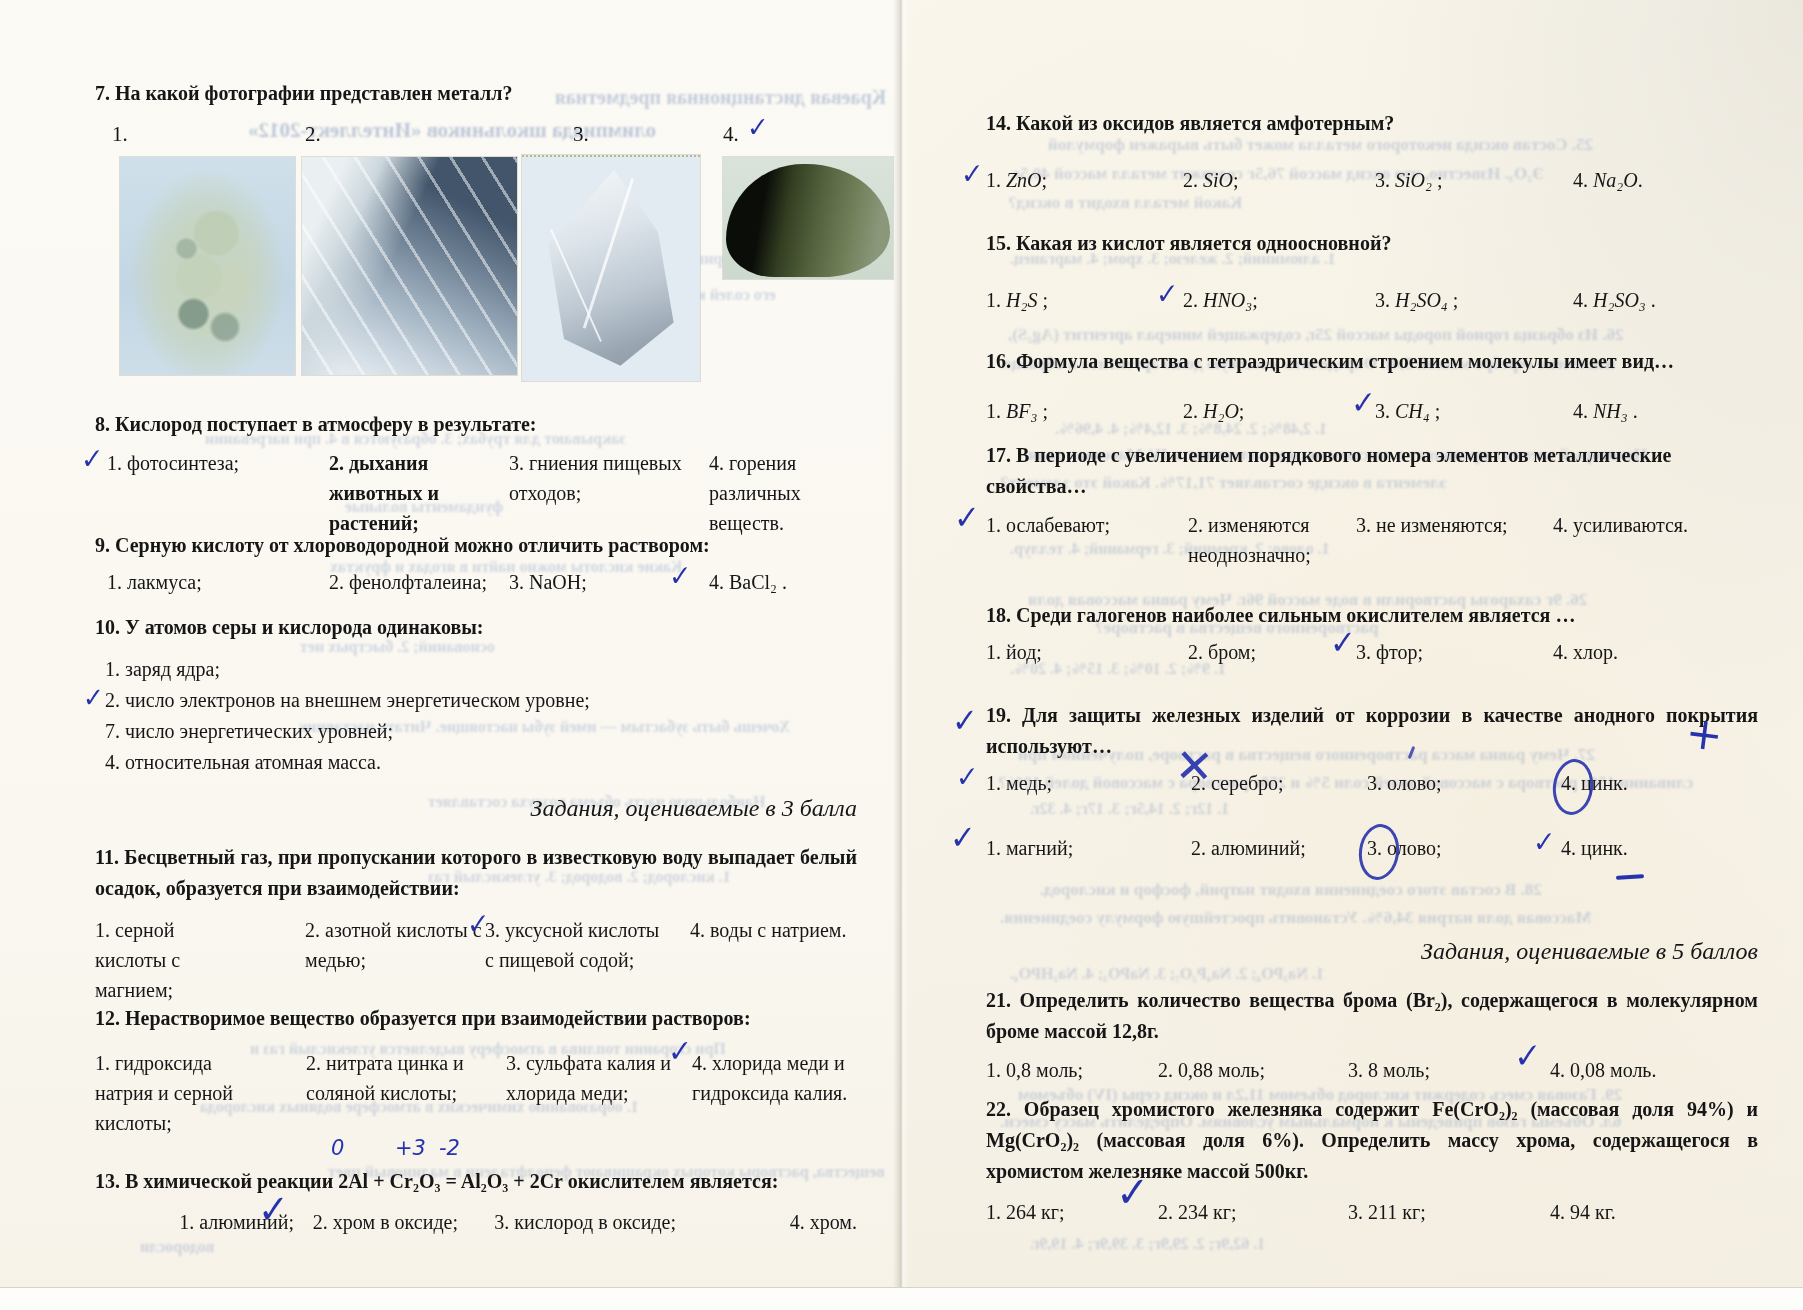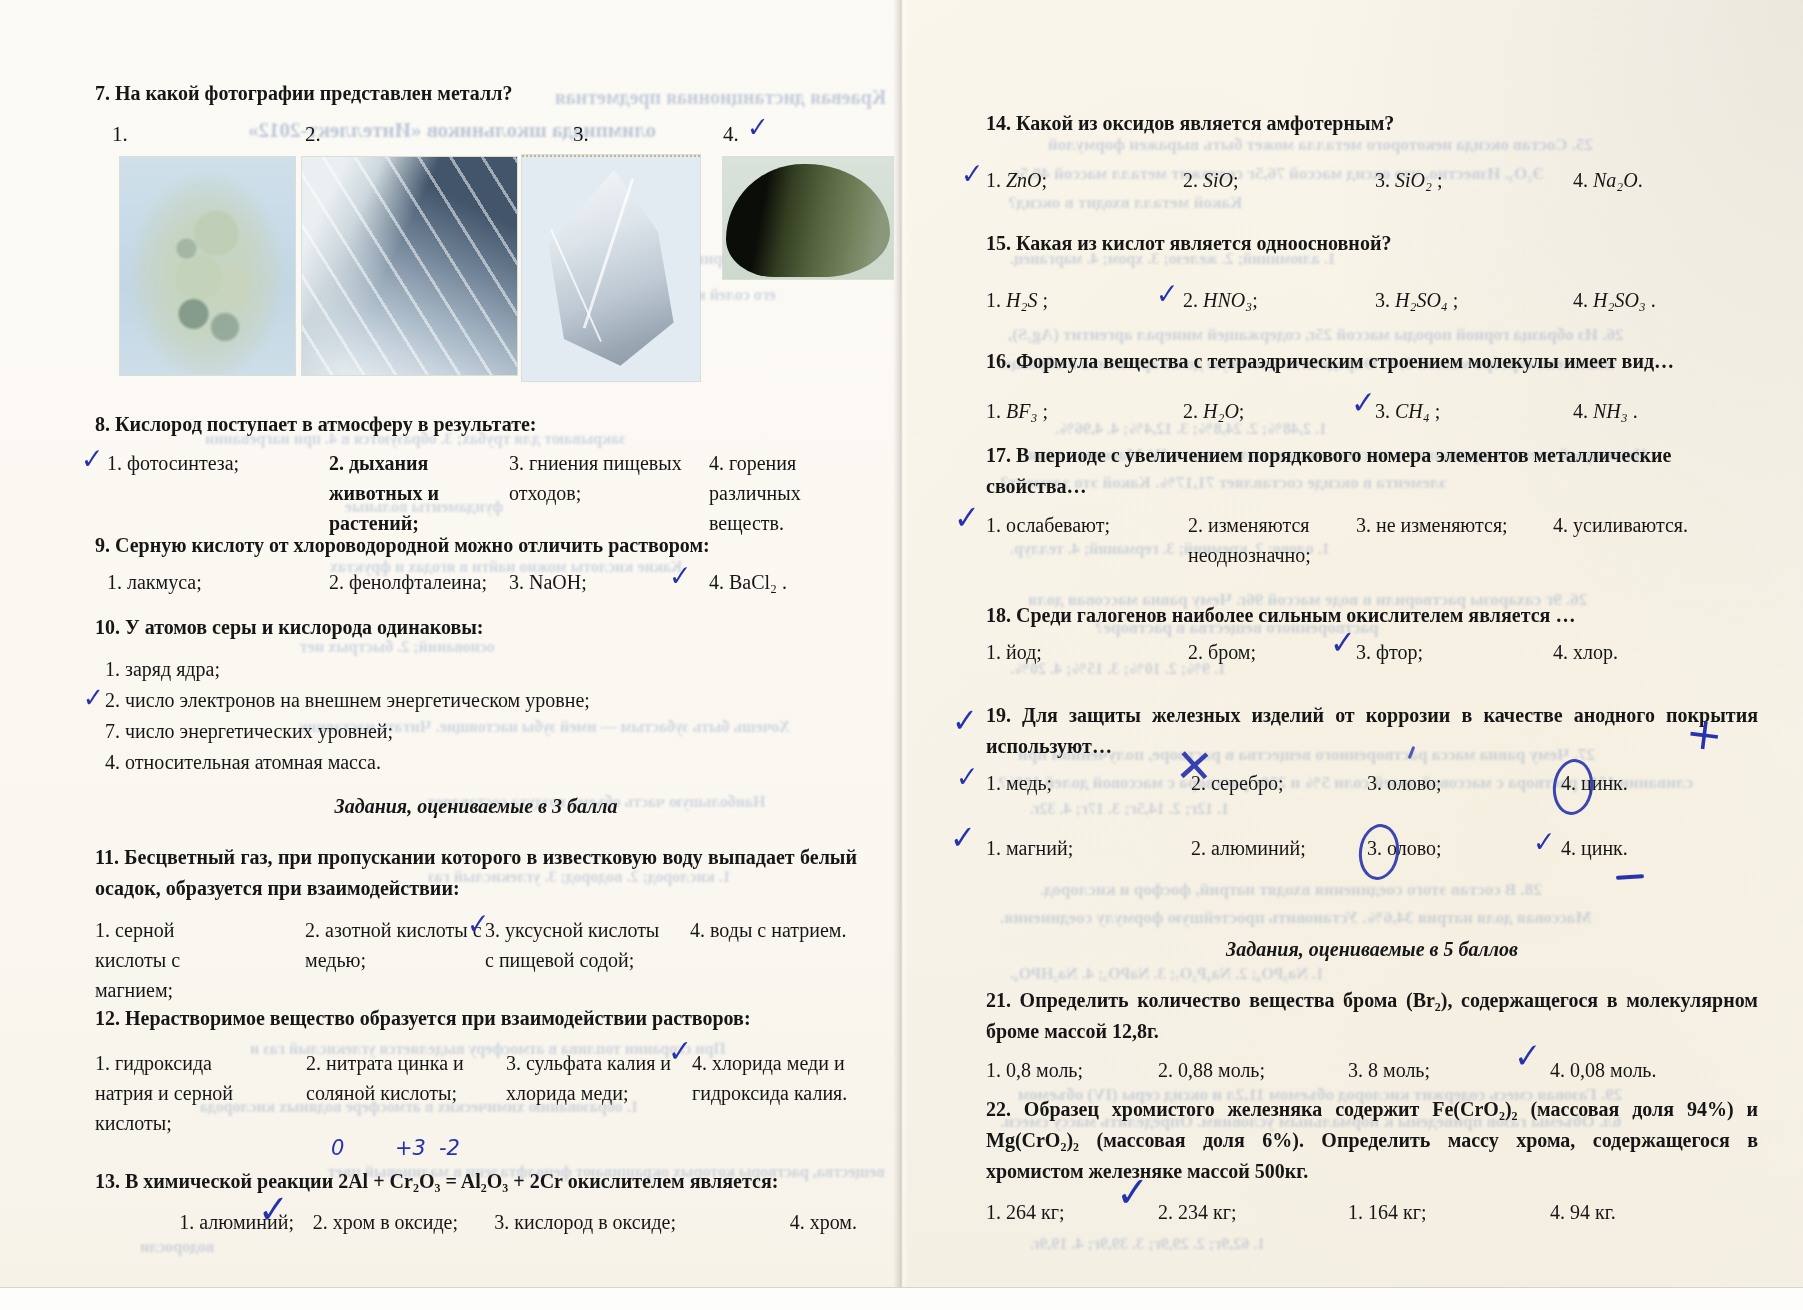--- a/index.html
+++ b/index.html
@@ -32,21 +32,21 @@
   .q{position:absolute;z-index:2;}
   .q.l{left:95px;width:762px;}
   .q.r{left:986px;width:772px;}
   .title{font-weight:700;font-size:20px;line-height:31px;}
   .just .title{text-align:justify;}
   .opts{display:grid;font-size:20px;line-height:30px;}
   .opt{position:relative;}
   .opt .w{display:inline-block;vertical-align:top;}
   .list{font-size:20px;line-height:31px;}
   .list div{position:relative;}
-  .hdr{position:absolute;z-index:2;font-weight:700;font-style:italic;font-size:20px;text-align:center;}
+  .hdr{position:absolute;z-index:2;font-weight:400;font-style:italic;font-size:24px;text-align:right;}
 
   
   .ge{grid-template-columns:222px 180px 200px auto;padding-left:12px;}  
   .gf{grid-template-columns:210px 180px 205px auto;}                    
   .gg{grid-template-columns:211px 200px 186px auto;}                    
   .gh{grid-template-columns:199px 164px 218px auto;text-align:right;}                    
   .ga{grid-template-columns:197px 192px 198px auto;}                    
   .gb{grid-template-columns:202px 168px 197px auto;}                    
   .gc{grid-template-columns:205px 176px 194px auto;}                    
   .gd{grid-template-columns:172px 190px 202px auto;}                    
@@ -277,21 +277,21 @@
       <div class="opt o3"><span class="w">3.  8 моль;</span></div>
       <div class="opt o4"><span class="ck" style="left:-36px;top:-14px;font-size:33px">✓</span><span class="w">4.  0,08 моль.</span></div>
     </div>
   </div>
 
   <div class="q r just" id="s22" style="top:1094px">
     <div class="title">22. Образец хромистого железняка содержит Fe(CrO₂)₂ (массовая доля 94%) и Mg(CrO₂)₂ (массовая доля 6%). Определить массу хрома, содержащегося в хромистом железняке массой 500кг.</div>
     <div class="opts gd" style="margin-top:10px">
       <div class="opt o1"><span class="w">1.  264 кг;</span></div>
       <div class="opt o2"><span class="ck" style="left:-42px;top:-20px;font-size:40px">✓</span><span class="w">2.  234 кг;</span></div>
-      <div class="opt o3"><span class="w">1. 164 кг;</span></div>
+      <div class="opt o3"><span class="w">3. 211 кг;</span></div>
       <div class="opt o4"><span class="w">4.  94 кг.</span></div>
     </div>
   </div>
 
   <div class="fold"></div>
   <div class="edge-bottom"></div>
 <span class="ghost" style="left: 555px; top: 86px; font-size: 20px; opacity: 0.45;">Краевая дистанционная предметная</span>
     <span class="ghost" style="left: 248px; top: 118px; font-size: 21px; opacity: 0.5;">олимпиада школьников «Интеллект-2012»</span>
     <span class="ghost" style="left: 638px; top: 250px; font-size: 16px;">Выветривание горных пород</span>
     <span class="ghost" style="left: 644px; top: 286px; font-size: 16px;">его солей кальция</span>

